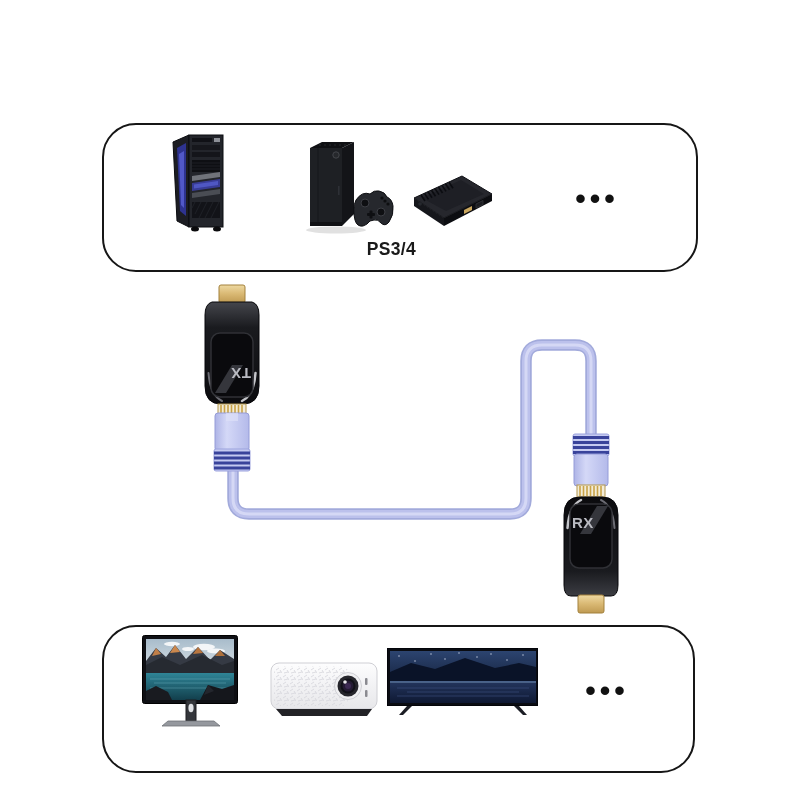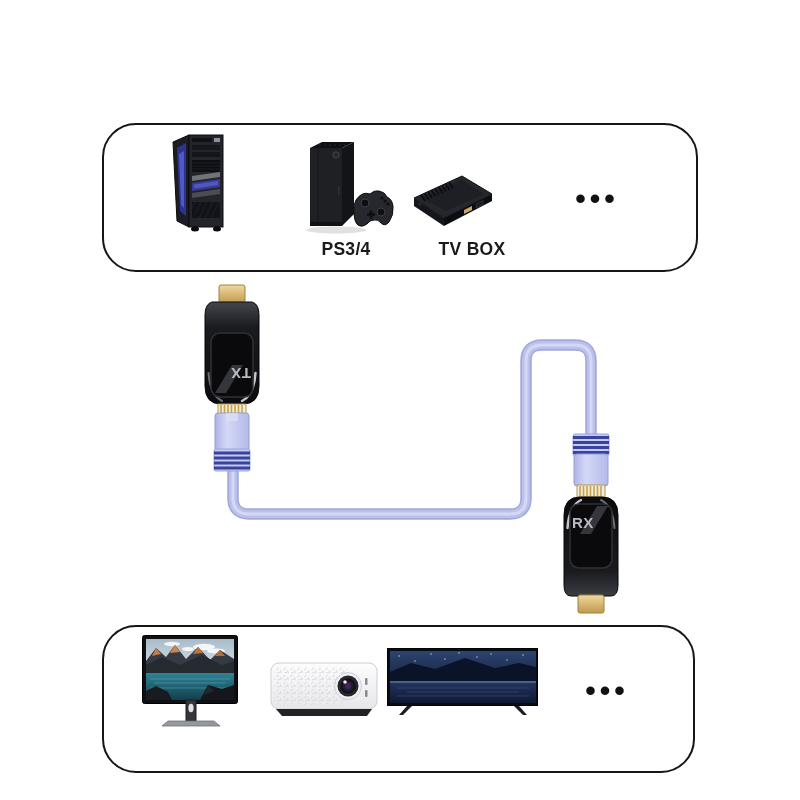--- a/index.html
+++ b/index.html
@@ -1,20 +1,20 @@
 <!DOCTYPE html>
 <html><head>
 <meta charset="utf-8">
 <style>
   html,body{margin:0;padding:0;background:#ffffff;}
   #canvas{position:relative;width:800px;height:800px;background:#ffffff;overflow:hidden;
           font-family:"Liberation Sans",sans-serif;}
   .abs{position:absolute;}
   .panel{position:absolute;box-sizing:border-box;border:2.5px solid #161616;border-radius:34px;background:#ffffff;}
-  .dev-label{position:absolute;width:140px;text-align:center;font-size:17.5px;font-weight:bold;
+  .dev-label{position:absolute;width:140px;text-align:right;font-size:17.5px;font-weight:bold;
              color:#1a1a1a;letter-spacing:0.3px;transform:translateX(-50%);}
   .dots{position:absolute;font-size:30px;font-weight:bold;color:#111111;letter-spacing:4px;
         line-height:1;transform:translate(-50%,-55%);}
   svg{display:block;}
 </style>
 </head>
 <body>
 
 <div id="canvas">
 
@@ -93,21 +93,20 @@
       <line x1="41" y1="12.2" x2="45" y2="18.2"></line>
     </g>
     <polygon points="6,28 36,48 36,56 6,36" fill="#15161b"></polygon>
     <polygon points="36,48 84,24 84,31 36,56" fill="#0c0d11"></polygon>
     <polygon points="56,40 64,36 64,40 56,44" fill="#caa75f"></polygon>
     <polygon points="68,34 75,30.5 75,34.5 68,38" fill="#1b1c20" stroke="#34353b" stroke-width="0.8"></polygon>
     <circle cx="12" cy="34" r="1.8" fill="#26282e"></circle>
   </svg>
 
   <div class="dev-label" style="left:346px;top:239px">PS3/4</div>
-  <div class="dev-label" style="left:472px;top:239px">TV BOX</div>
   <div class="dots" style="left:597px;top:200px">•••</div>
 
   <svg class="abs" style="left:0;top:0;pointer-events:none" width="800" height="800" viewBox="0 0 800 800">
     <path d="M233,450 L233,498 Q233,514 249,514 L510,514 Q526,514 526,498 L526,361 Q526,345 542,345 L575,345 Q591,345 591,361 L591,440" fill="none" stroke="#a2aadb" stroke-width="11.5"></path>
     <path d="M233,450 L233,498 Q233,514 249,514 L510,514 Q526,514 526,498 L526,361 Q526,345 542,345 L575,345 Q591,345 591,361 L591,440" fill="none" stroke="#bcc1ec" stroke-width="8"></path>
     <path d="M233,450 L233,498 Q233,514 249,514 L510,514 Q526,514 526,498 L526,361 Q526,345 542,345 L575,345 Q591,345 591,361 L591,440" fill="none" stroke="#d7daf6" stroke-width="3" opacity="0.9"></path>
   </svg>
 
   <svg class="abs" style="left:202px;top:283px" width="60" height="190" viewBox="0 0 60 190">
     <defs>

